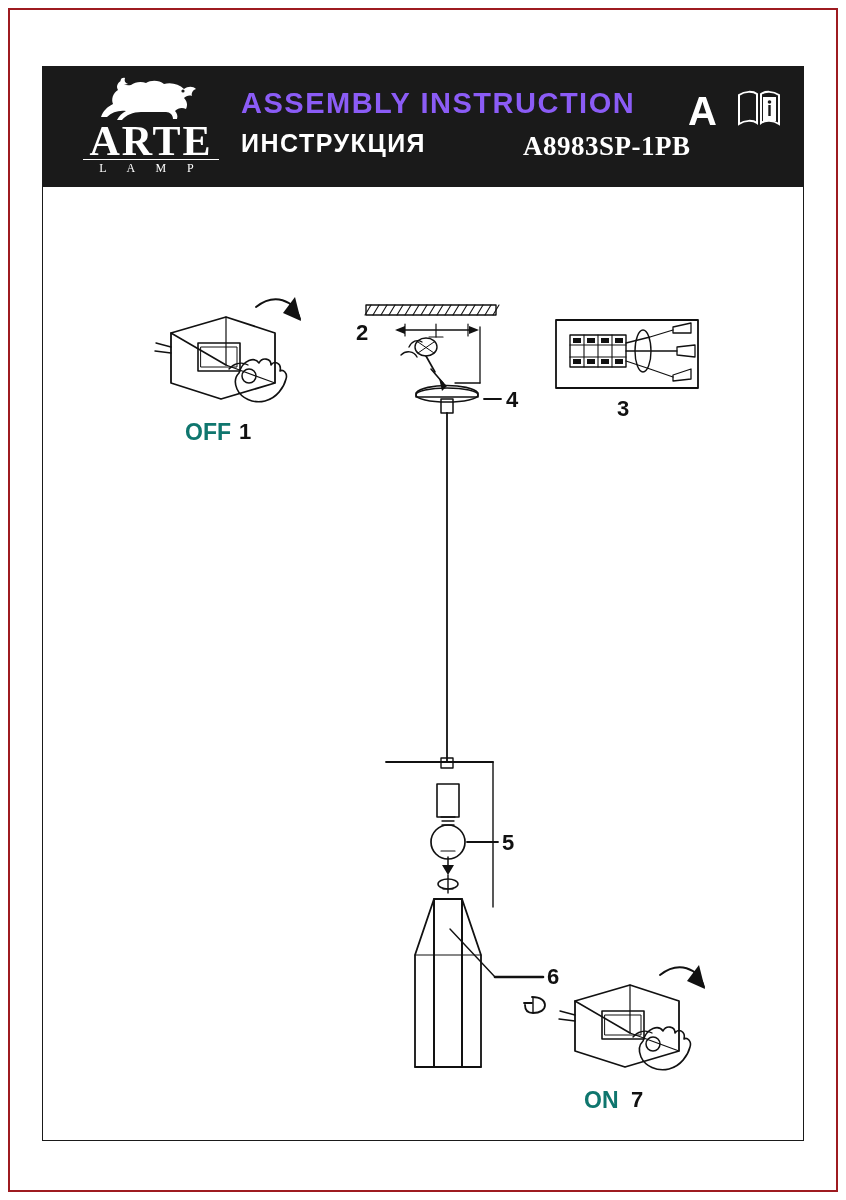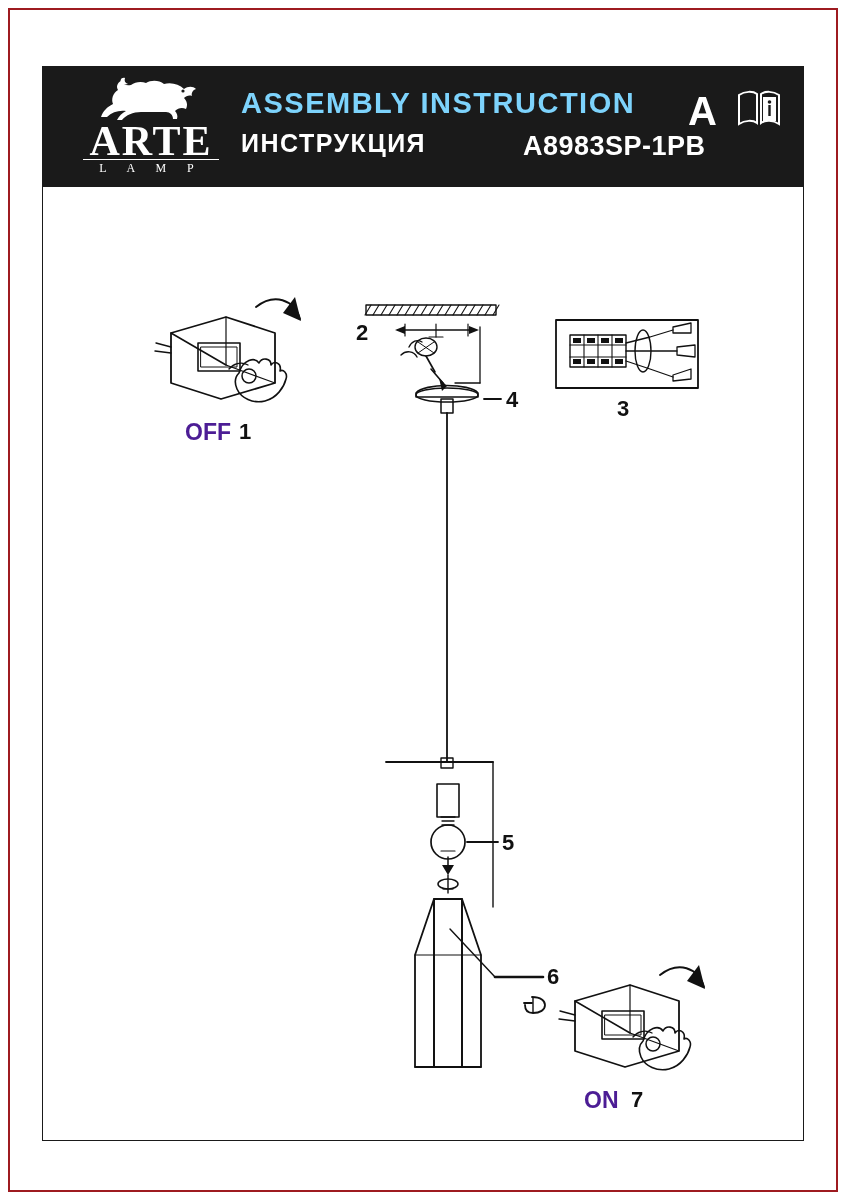--- a/index.html
+++ b/index.html
@@ -93,21 +93,21 @@
     top: 84px;
     width: 136px;
     height: 1px;
     background: #ffffff;
   }
   .title-en {
     position: absolute;
     left: 198px;
     top: 20px;
     width: 440px;
-    color: #7dd3fc;
+    color: #8b5cf6;
     font-size: 29px;
     font-weight: bold;
     letter-spacing: 1.5px;
     font-family: "Liberation Sans", sans-serif;
   }
   .title-ru {
     position: absolute;
     left: 198px;
     top: 62px;
     color: #ffffff;
@@ -117,21 +117,21 @@
     font-family: "Liberation Sans", sans-serif;
   }
   .model {
     position: absolute;
     left: 480px;
     top: 64px;
     color: #ffffff;
     font-size: 27px;
     font-weight: bold;
     letter-spacing: 0.5px;
-    font-family: Liberation Sans, sans-serif;
+    font-family: Liberation Serif, serif;
   }
   .letter-a {
     position: absolute;
     left: 645px;
     top: 22px;
     color: #ffffff;
     font-size: 40px;
     font-weight: bold;
     font-family: "Liberation Sans", sans-serif;
   }
@@ -148,21 +148,21 @@
     left: 0;
     top: 120px;
     width: 760px;
     height: 953px;
   }
   .lbl {
     position: absolute;
     font-family: "Liberation Sans", sans-serif;
     font-size: 23px;
     font-weight: bold;
-    color: #4c1d95;
+    color: #0f766e;
   }
   .lbl-num {
     position: absolute;
     font-family: "Liberation Sans", sans-serif;
     font-size: 22px;
     font-weight: bold;
     color: #111;
   }
 </style>
 </head>

